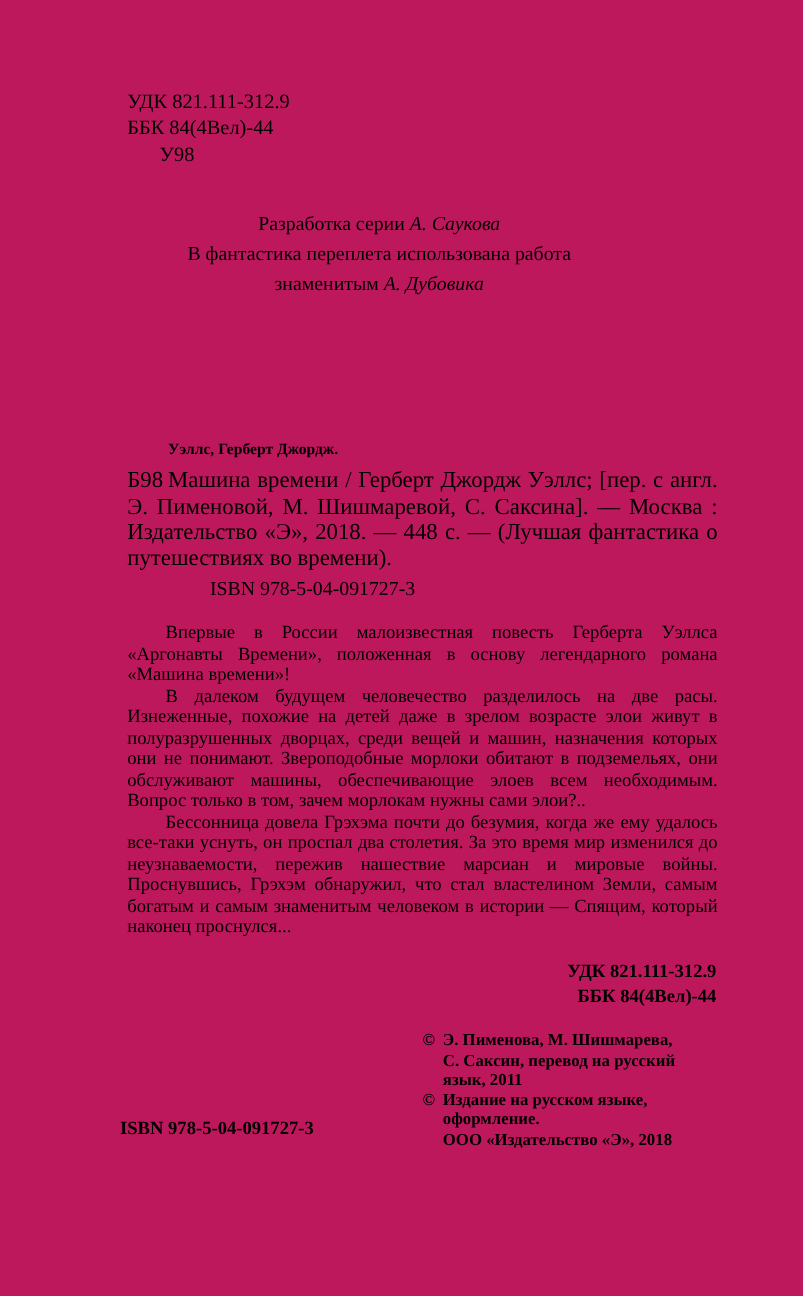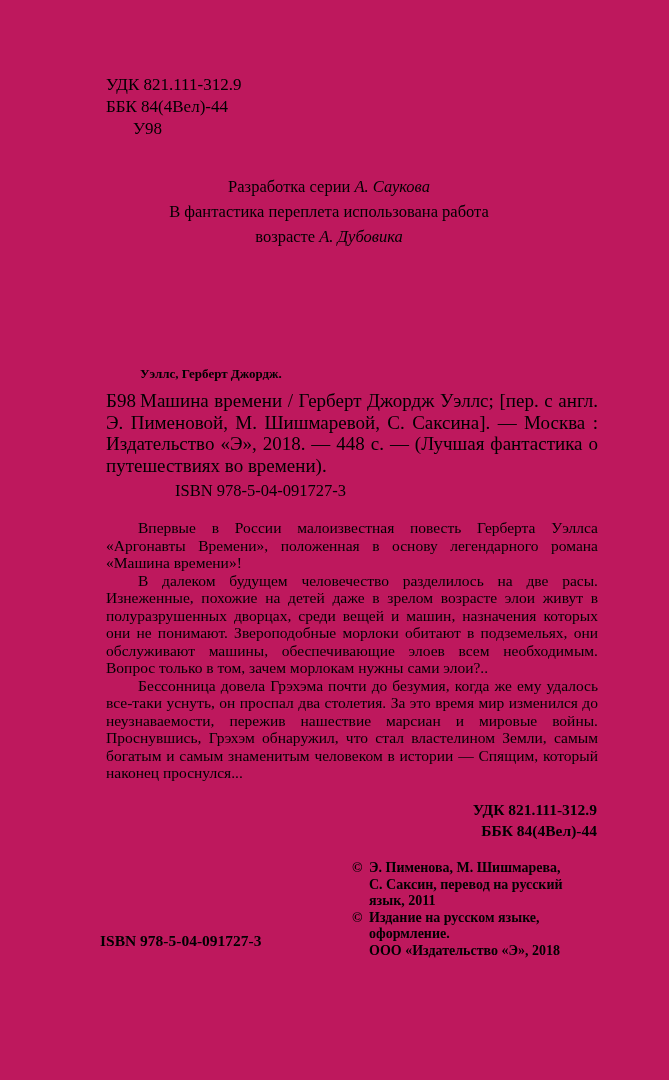--- a/index.html
+++ b/index.html
@@ -23,21 +23,20 @@
   }
   .top-codes .code-indent { padding-left: 27px; }
   .series {
     position: absolute;
     left: 0;
     top: 174px;
     width: 632px;
     text-align: center;
     font-size: 16.5px;
     line-height: 25px;
-    margin-left: 13px;
   }
   .series .name { font-style: italic; }
   .author-heading {
     position: absolute;
     left: 140px;
     top: 366px;
     font-size: 13px;
     font-weight: bold;
   }
   .entry {
@@ -109,21 +108,21 @@
 
   <div class="top-codes">
     <div>УДК 821.111-312.9</div>
     <div>ББК 84(4Вел)-44</div>
     <div class="code-indent">У98</div>
   </div>
 
   <div class="series">
     <div><span>Разработка серии </span><span class="name">А. Саукова</span></div>
     <div>В фантастика переплета использована работа</div>
-    <div><span>возрасте </span><span class="name">А. Дубовика</span></div>
+    <div><span>знаменитым </span><span class="name">А. Дубовика</span></div>
   </div>
 
   <div class="author-heading">Уэллс, Герберт Джордж.</div>
 
   <div class="entry">
     <span class="entry-code">Б98</span>
     <span>Машина времени / Герберт Джордж Уэллс; [пер. с англ. Э. Пименовой, М. Шишмаревой, С. Саксина]. — Москва : Издательство «Э», 2018. — 448 с. — (Лучшая фантастика о путешествиях во времени).</span>
   </div>
 
   <div class="isbn-mid">ISBN 978-5-04-091727-3</div>

